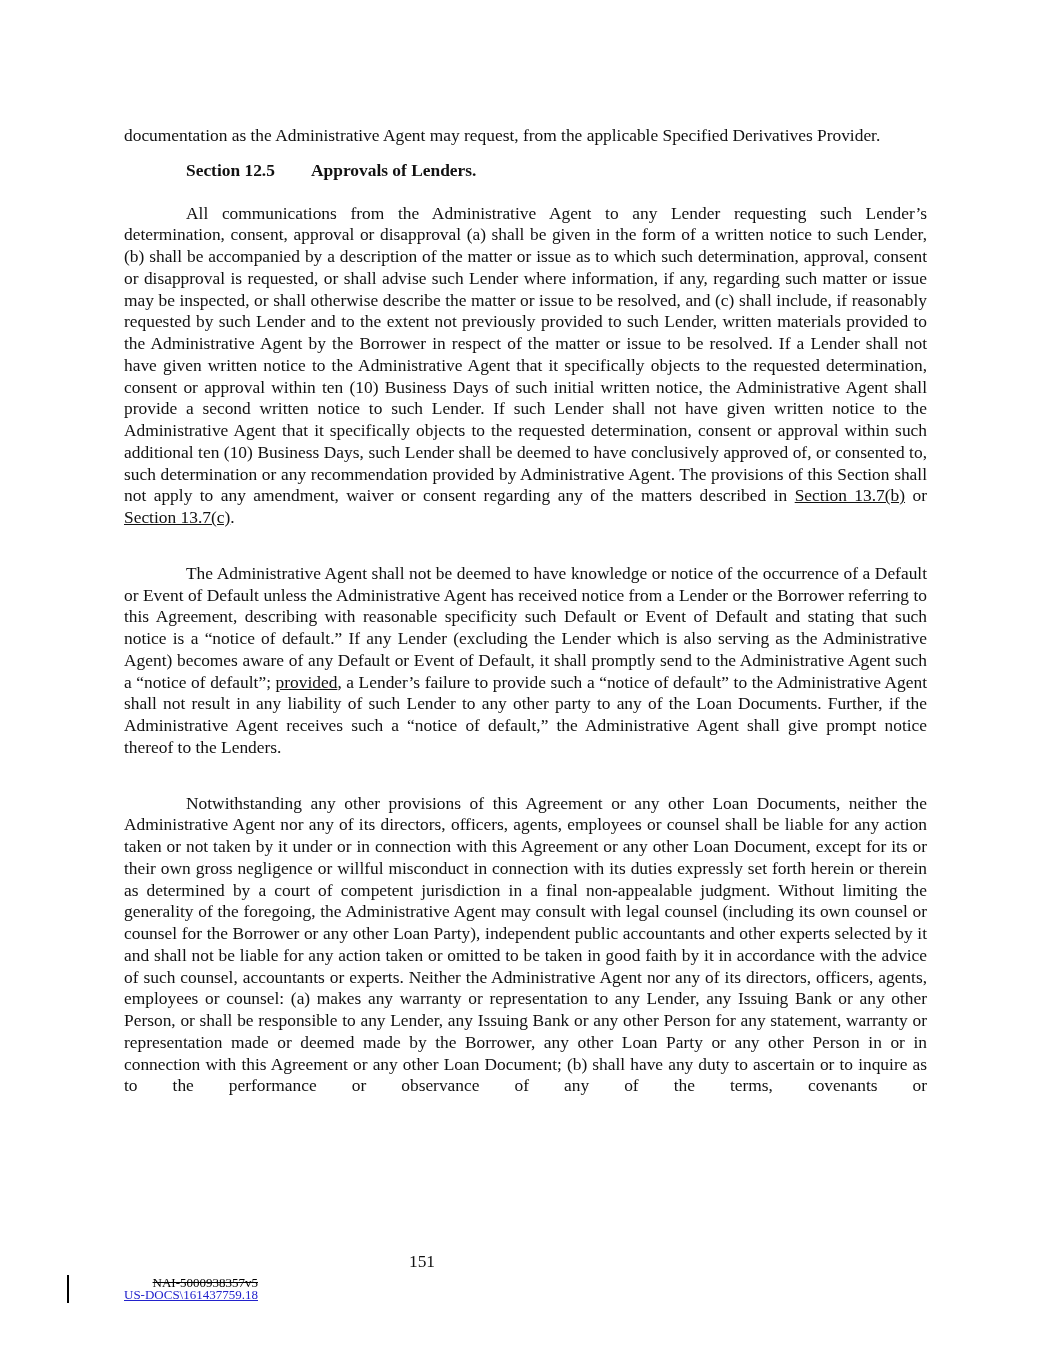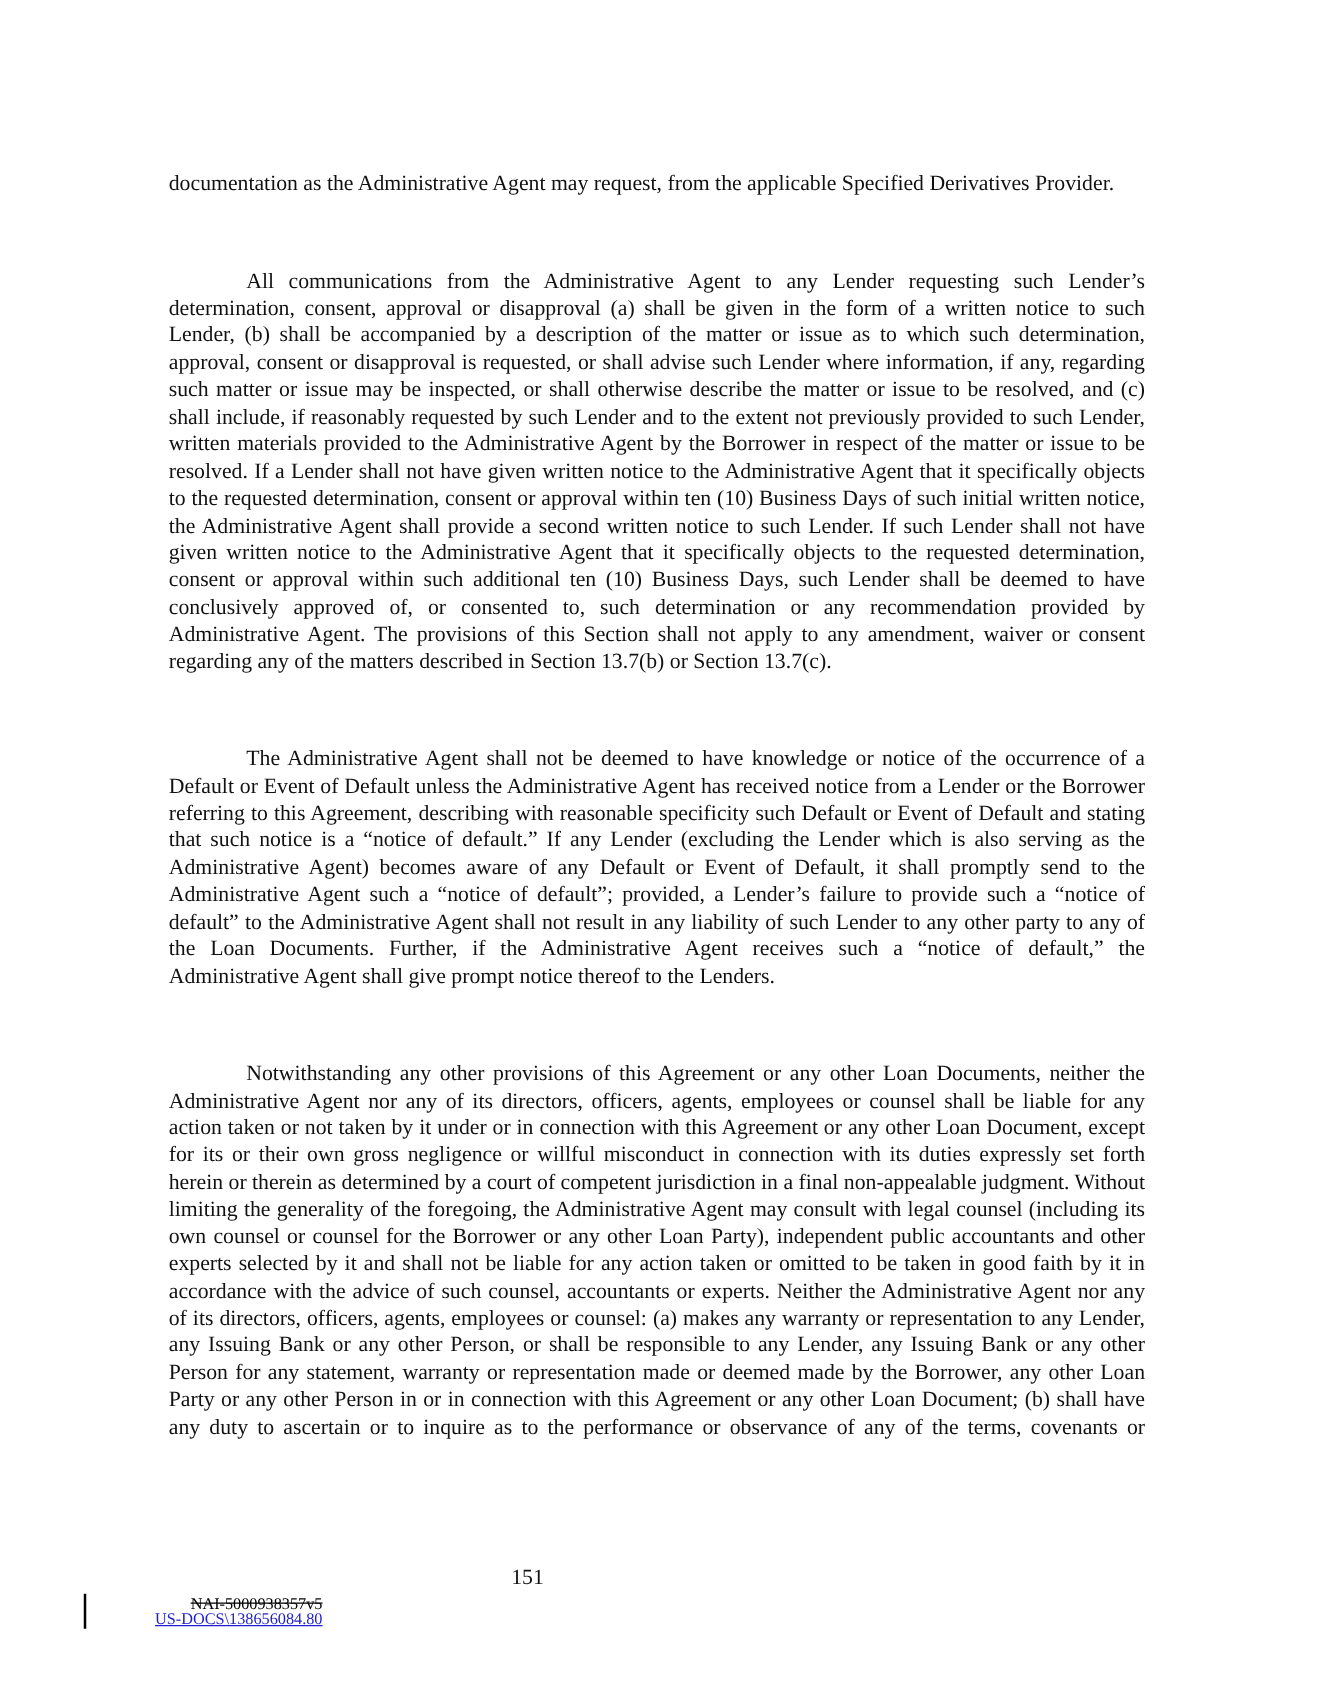--- a/index.html
+++ b/index.html
@@ -17,40 +17,40 @@
     }
     .page {
       position: absolute;
       left: 124px;
       top: 125px;
       width: 803px;
       font-size: 17.4px;
       line-height: 21.75px;
     }
     .para {
-      margin: 11px;
+      margin: 0;
       text-align: justify;
       text-align-last: left;
     }
     .para.indent {
       text-indent: 62px;
     }
     .heading {
       margin: 0;
       padding-left: 62px;
       font-weight: bold;
       white-space: nowrap;
     }
     .heading .num {
       display: inline-block;
       width: 125px;
     }
     .gap-after-para { height: 13px; }
     .gap-after-head { height: 21px; }
-    .u { }
+    .u { text-decoration: underline; }
     .page-number {
       position: absolute;
       left: 0;
       width: 844px;
       top: 1250px;
       text-align: center;
       font-size: 17.4px;
       line-height: 22px;
     }
     .footer-ids {
@@ -81,33 +81,36 @@
     }
   </style>
 </head>
 <body>
 
 <div class="page">
 
   <p class="para">documentation as the Administrative Agent may request, from the applicable Specified Derivatives Provider.</p>
   <div class="gap-after-para"></div>
 
+  <p class="heading">
+    <span class="num">Section 12.5</span><span>Approvals of Lenders.</span>
+  </p>
   <div class="gap-after-head"></div>
   <p class="para indent"><span>All communications from the Administrative Agent to any Lender requesting such Lender’s determination, consent, approval or disapproval (a) shall be given in the form of a written notice to such Lender, (b) shall be accompanied by a description of the matter or issue as to which such determination, approval, consent or disapproval is requested, or shall advise such Lender where information, if any, regarding such matter or issue may be inspected, or shall otherwise describe the matter or issue to be resolved, and (c) shall include, if reasonably requested by such Lender and to the extent not previously provided to such Lender, written materials provided to the Administrative Agent by the Borrower in respect of the matter or issue to be resolved.  If a Lender shall not have given written notice to the Administrative Agent that it specifically objects to the requested determination, consent or approval within ten (10) Business Days of such initial written notice, the Administrative Agent shall provide a second written notice to such Lender.  If such Lender shall not have given written notice to the Administrative Agent that it specifically objects to the requested determination, consent or approval within such additional ten (10) Business Days, such Lender shall be deemed to have conclusively approved of, or consented to, such determination or any recommendation provided by Administrative Agent.  The provisions of this Section shall not apply to any amendment, waiver or consent regarding any of the matters described in </span><span class="u">Section 13.7(b)</span><span> or </span><span class="u">Section 13.7(c)</span><span>.</span></p>
   <div class="gap-after-para"></div>
 
   <div class="gap-after-head"></div>
   <p class="para indent"><span>The Administrative Agent shall not be deemed to have knowledge or notice of the occurrence of a Default or Event of Default unless the Administrative Agent has received notice from a Lender or the Borrower referring to this Agreement, describing with reasonable specificity such Default or Event of Default and stating that such notice is a “notice of default.”  If any Lender (excluding the Lender which is also serving as the Administrative Agent) becomes aware of any Default or Event of Default, it shall promptly send to the Administrative Agent such a “notice of default”; </span><span class="u">provided</span><span>, a Lender’s failure to provide such a “notice of default” to the Administrative Agent shall not result in any liability of such Lender to any other party to any of the Loan Documents.  Further, if the Administrative Agent receives such a “notice of default,” the Administrative Agent shall give prompt notice thereof to the Lenders.</span></p>
   <div class="gap-after-para"></div>
 
   <div class="gap-after-head"></div>
   <p class="para indent" style="text-align-last: justify;">Notwithstanding any other provisions of this Agreement or any other Loan Documents, neither the Administrative Agent nor any of its directors, officers, agents, employees or counsel shall be liable for any action taken or not taken by it under or in connection with this Agreement or any other Loan Document, except for its or their own gross negligence or willful misconduct in connection with its duties expressly set forth herein or therein as determined by a court of competent jurisdiction in a final non-appealable judgment.  Without limiting the generality of the foregoing, the Administrative Agent may consult with legal counsel (including its own counsel or counsel for the Borrower or any other Loan Party), independent public accountants and other experts selected by it and shall not be liable for any action taken or omitted to be taken in good faith by it in accordance with the advice of such counsel, accountants or experts.  Neither the Administrative Agent nor any of its directors, officers, agents, employees or counsel: (a) makes any warranty or representation to any Lender, any Issuing Bank or any other Person, or shall be responsible to any Lender, any Issuing Bank or any other Person for any statement, warranty or representation made or deemed made by the Borrower, any other Loan Party or any other Person in or in connection with this Agreement or any other Loan Document; (b) shall have any duty to ascertain or to inquire as to the performance or observance of any of the terms, covenants or</p>
 
 </div>
 
 <div class="page-number">151</div>
 
 <div class="change-bar"></div>
 
 <div class="footer-ids">
   <span class="old-id">NAI-5000938357v5</span>
-  <span class="new-id">US-DOCS\138656084.80</span>
+  <span class="new-id">US-DOCS\161437759.18</span>
 </div>
 
 </body></html>

